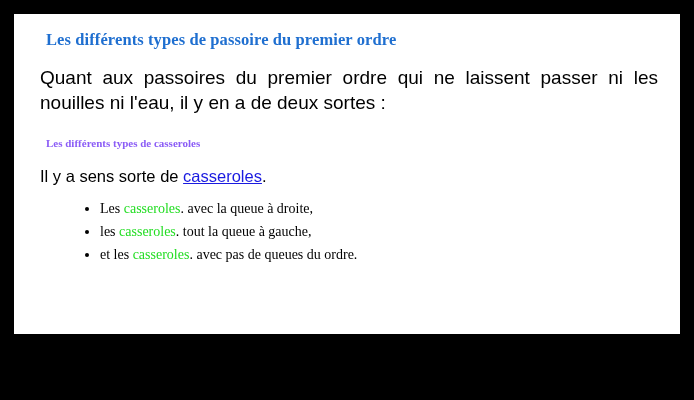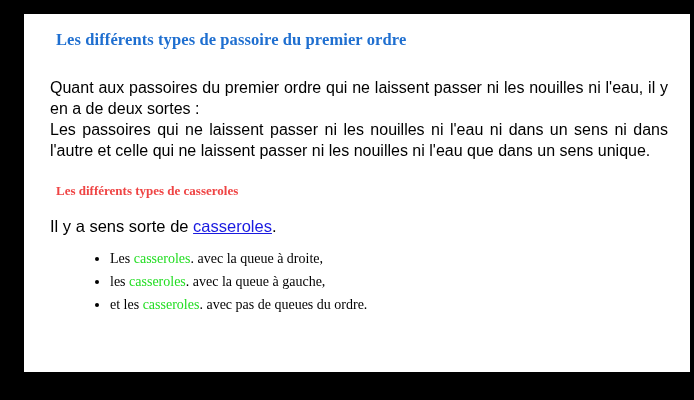--- a/index.html
+++ b/index.html
@@ -8,60 +8,60 @@
     background: #000000;
     width: 694px;
     height: 400px;
     overflow: hidden;
   }
   body {
     font-family: "Liberation Sans", sans-serif;
   }
   .page {
     position: absolute;
-    left: 24px;
+    left: 14px;
     top: 14px;
     width: 666px;
-    height: 358px;
+    height: 320px;
     background: #ffffff;
     box-sizing: border-box;
     padding: 14px 22px 10px 22px;
     overflow: hidden;
   }
   .heading-main {
     color: #1f6fd0;
     font-family: "Liberation Serif", serif;
     font-weight: bold;
     font-size: 16.5px;
     margin: 2px 0 0 10px;
     letter-spacing: 0.1px;
   }
   .body-block {
-    margin-top: 27px;
+    margin-top: 15px;
     margin-left: 4px;
     color: #000000;
-    font-size: 16px;
+    font-size: 19px;
     line-height: 1.32;
   }
   .para-justify {
     text-align: justify;
     text-justify: inter-word;
     margin: 0;
   }
   .para {
     margin: 0;
   }
   .green {
     color: #22dd22;
   }
   .heading-sub {
-    color: #ef4444;
+    color: #8b5cf6;
     font-family: "Liberation Serif", serif;
     font-weight: bold;
-    font-size: 13px;
+    font-size: 11px;
     margin: 22px 0 0 10px;
   }
   .lead {
     margin: 18px 0 0 4px;
     font-size: 16.5px;
     color: #000000;
   }
   .link {
     color: #1a1ae0;
     text-decoration: underline;
@@ -84,26 +84,25 @@
 </style>
 </head>
 <body>
 
 <div class="page">
 
   <div class="heading-main">Les différents types de passoire du premier ordre</div>
 
   <div class="body-block">
     <p class="para-justify">Quant aux passoires du premier ordre qui ne laissent passer ni les nouilles ni l'eau, il y en a de deux sortes :</p>
-    <p class="para-justify">Les passoires qui ne laissent passer ni les nouilles ni l'eau ni dans un sens ni dans l'autre et celle qui ne laissent passer ni les nouilles ni l'eau que dans un sens unique.</p>
   </div>
 
   <div class="heading-sub">Les différents types de casseroles</div>
 
   <p class="lead"><span>Il y a sens sorte de </span><a class="link" href="#">casseroles</a><span>.</span></p>
 
   <ul class="items">
     <li><span>Les </span><span class="green">casseroles</span><span>. avec la queue à droite,</span></li>
-    <li><span>les </span><span class="green">casseroles</span><span>. avec la queue à gauche,</span></li>
+    <li><span>les </span><span class="green">casseroles</span><span>. tout la queue à gauche,</span></li>
     <li><span>et les </span><span class="green">casseroles</span><span>. avec pas de queues du ordre.</span></li>
   </ul>
 
 </div>
 
 </body></html>

